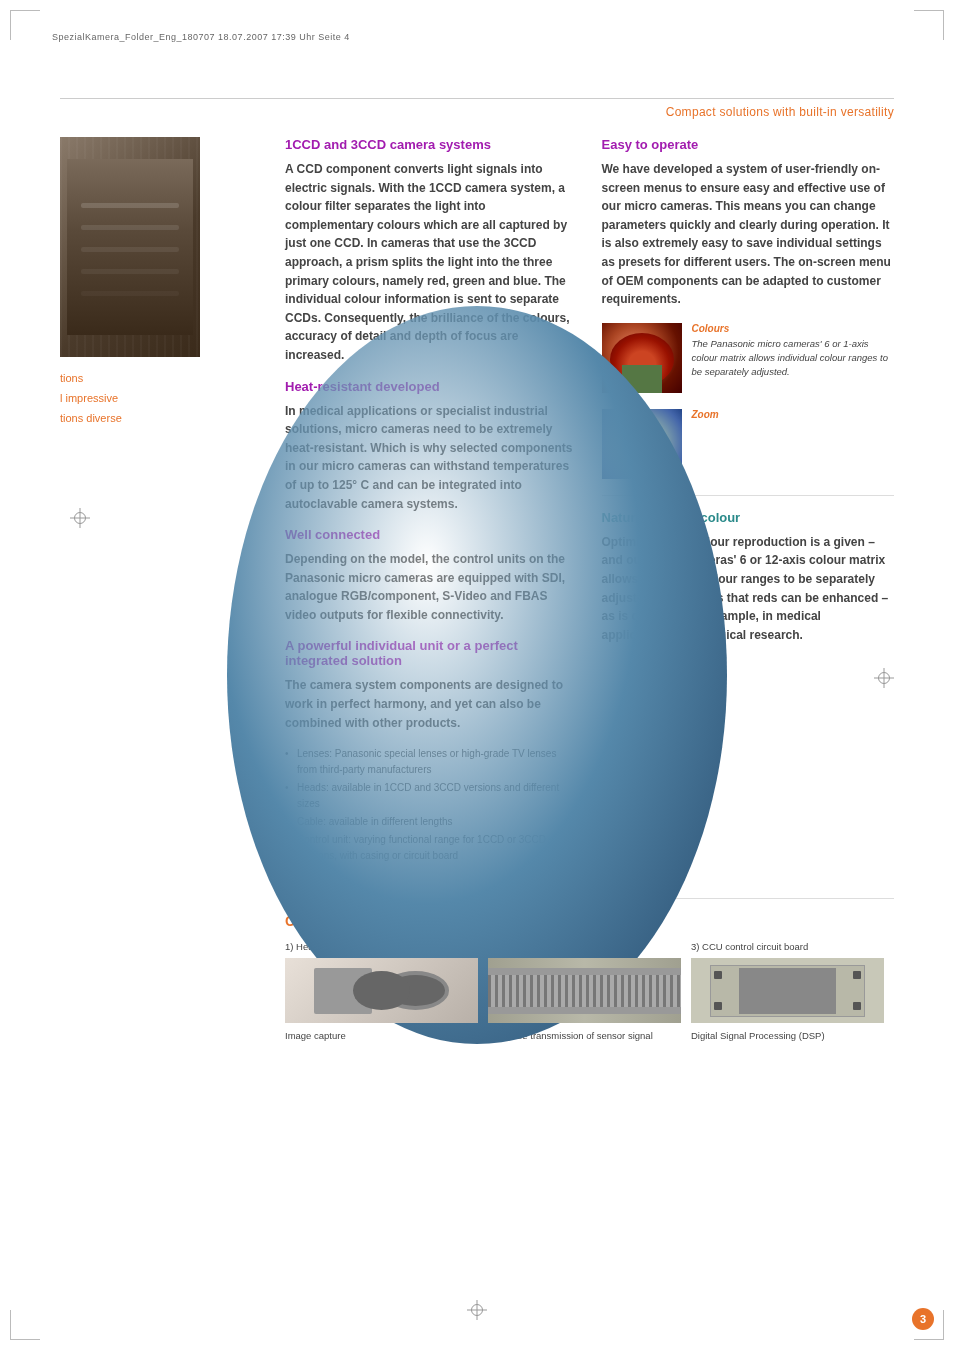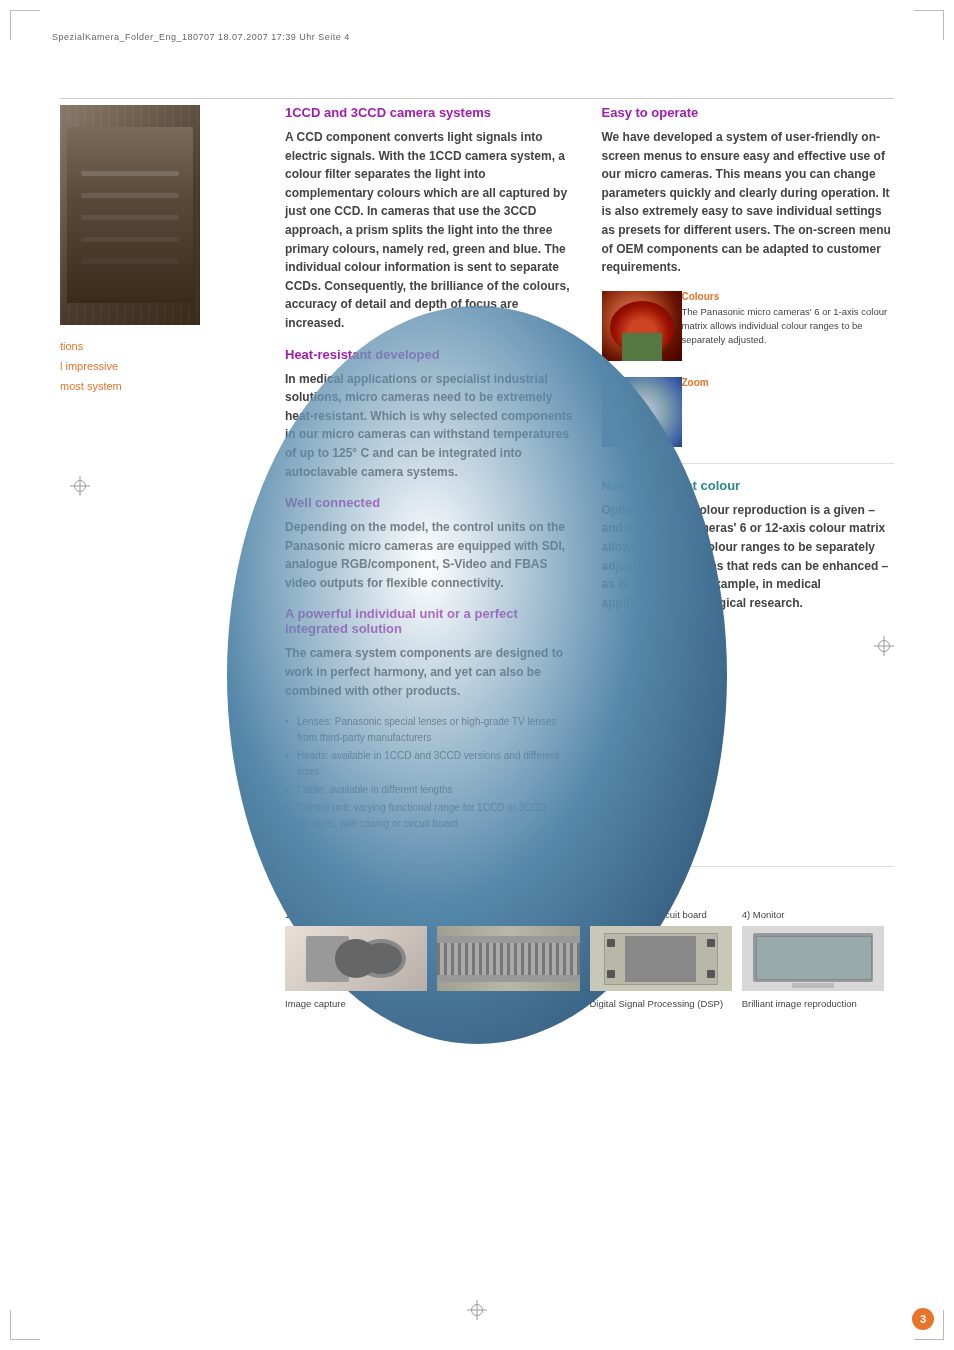--- a/index.html
+++ b/index.html
@@ -146,22 +146,24 @@
     .bullet-list li::before {
       content: '•';
       position: absolute;
       left: 0;
       color: #444;
     }
 
     
     .image-text-block {
       display: flex;
+      gap: 10px;
       margin-bottom: 16px;
       align-items: flex-start;
+      font-style: italic;
     }
 
     .thumb {
       width: 80px;
       height: 70px;
       flex-shrink: 0;
       overflow: hidden;
     }
 
     .thumb-img {
@@ -407,39 +409,40 @@
 <div class="corner-mark bottom-left"></div>
 <div class="corner-mark bottom-right"></div>
 
 <div class="file-info-bar">
   <span>SpezialKamera_Folder_Eng_180707   18.07.2007   17:39 Uhr   Seite 4</span>
 </div>
 
 <div class="page-container">
 
   <hr class="header-rule">
+  <div class="page-title">Compact solutions with built-in versatility</div>
 
   <div class="main-content">
 
     <div class="left-col left-sidebar-wrapper">
 
       <div class="sidebar-image">
 
         <div style="position:absolute;top:10%;left:5%;right:5%;bottom:10%;background:linear-gradient(180deg,#7a6a5a 0%,#5a4a3a 40%,#3a2a1a 100%);"></div>
         <div style="position:absolute;top:30%;left:15%;width:70%;height:5px;background:rgba(255,255,255,0.15);border-radius:2px;"></div>
         <div style="position:absolute;top:40%;left:15%;width:70%;height:5px;background:rgba(255,255,255,0.1);border-radius:2px;"></div>
         <div style="position:absolute;top:50%;left:15%;width:70%;height:5px;background:rgba(255,255,255,0.08);border-radius:2px;"></div>
         <div style="position:absolute;top:60%;left:15%;width:70%;height:5px;background:rgba(255,255,255,0.06);border-radius:2px;"></div>
         <div style="position:absolute;top:70%;left:15%;width:70%;height:5px;background:rgba(255,255,255,0.04);border-radius:2px;"></div>
       </div>
 
       <div class="sidebar-text">
         <div>tions</div>
         <div>l impressive</div>
-        <div>most system</div>
+        <div>tions diverse</div>
       </div>
 
       <div style="margin-top: 80px; margin-left: 10px;">
         <div class="reg-cross">
           <div class="reg-circle"></div>
         </div>
       </div>
     </div>
 
     <div class="right-col">
@@ -544,31 +547,20 @@
                 <div style="width:70%;height:70%;background:#666;"></div>
               </div>
               <div style="position:absolute;top:20%;left:12%;width:8px;height:8px;background:#555;border-radius:1px;"></div>
               <div style="position:absolute;top:20%;right:12%;width:8px;height:8px;background:#555;border-radius:1px;"></div>
               <div style="position:absolute;bottom:20%;left:12%;width:8px;height:8px;background:#555;border-radius:1px;"></div>
               <div style="position:absolute;bottom:20%;right:12%;width:8px;height:8px;background:#555;border-radius:1px;"></div>
             </div>
             <div class="component-desc">Digital Signal Processing (DSP)</div>
           </div>
 
-          <div class="component-item">
-            <div class="component-label">4) Monitor</div>
-            <div class="component-image comp-monitor" style="position:relative;">
-              <div style="position:absolute;top:10%;left:8%;width:84%;height:75%;background:#8899aa;border:2px solid #999;border-radius:2px;"></div>
-              <div style="position:absolute;bottom:5%;left:35%;width:30%;height:8%;background:#bbb;"></div>
-              <div style="position:absolute;top:15%;left:12%;width:75%;height:65%;background:#6688aa;display:flex;align-items:center;justify-content:center;">
-                <div style="width:50%;height:60%;background:#99aabb;border:1px solid #7799bb;"></div>
-              </div>
-            </div>
-            <div class="component-desc">Brilliant image reproduction</div>
-          </div>
 
         </div>
       </div>
 
     </div>
   </div>
 
 </div>
 
 <div class="bottom-reg">

